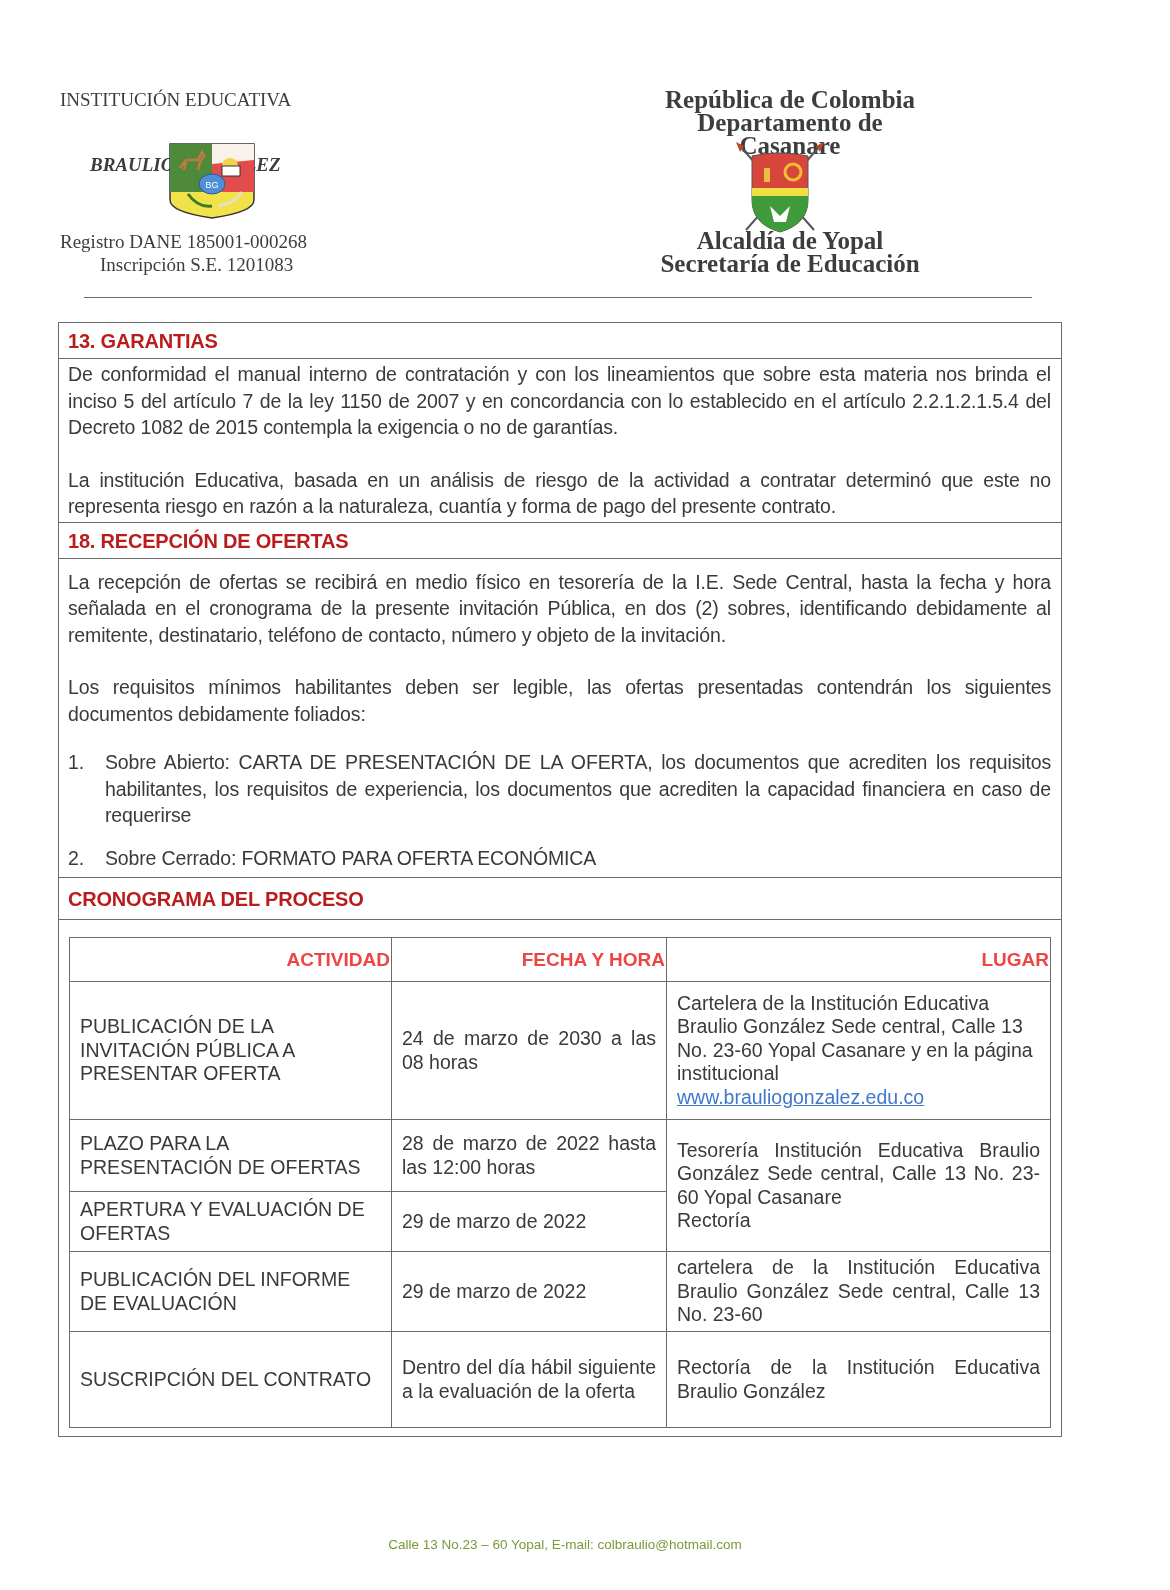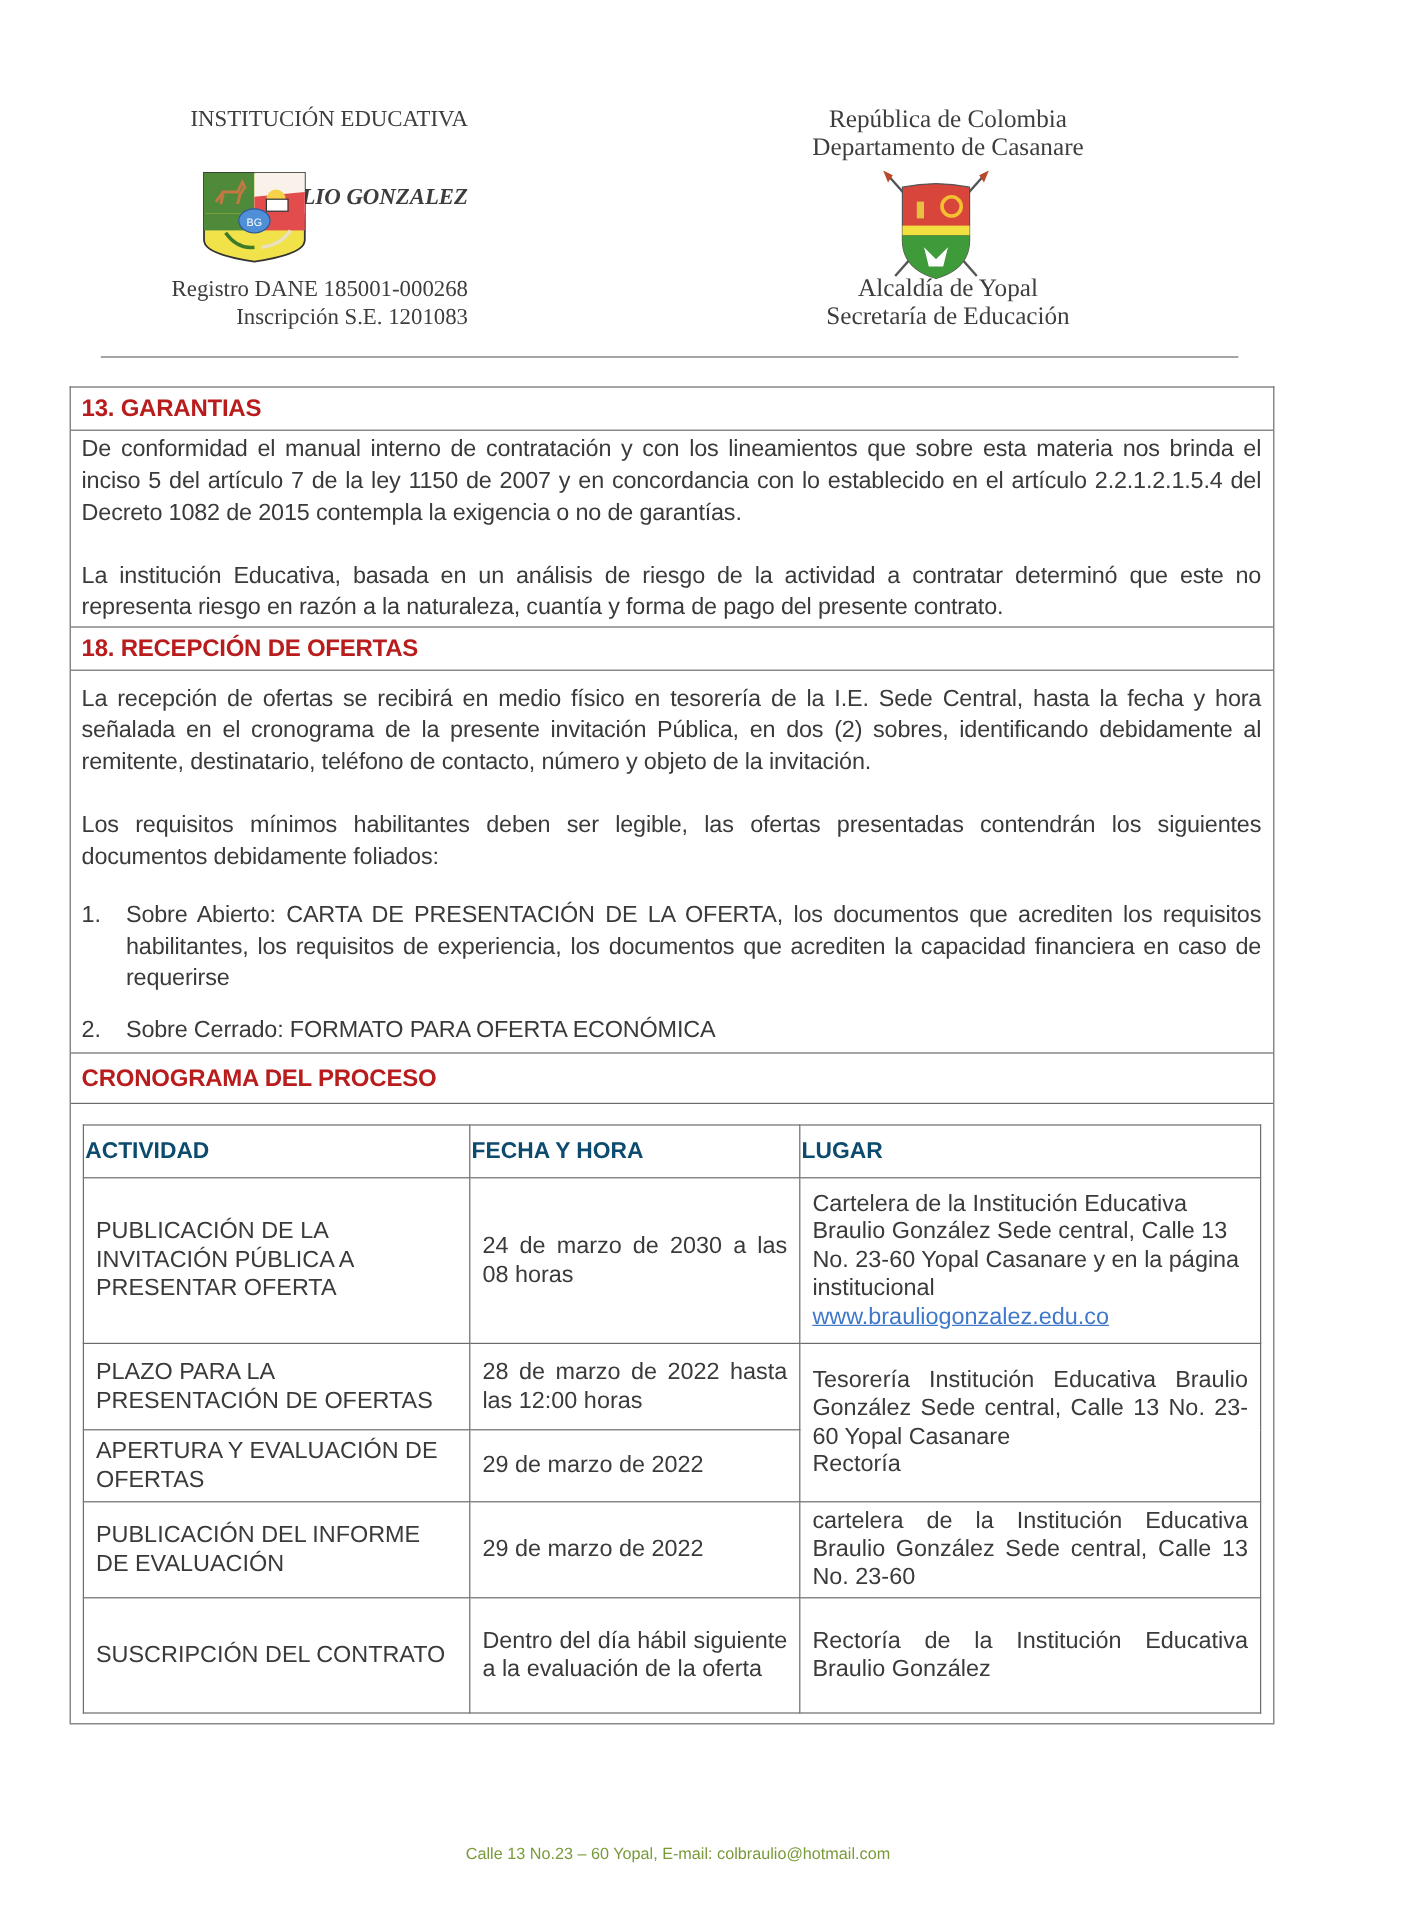--- a/index.html
+++ b/index.html
@@ -1,44 +1,44 @@
 <!DOCTYPE html>
 <html><head>
 <meta charset="utf-8">
 <style>
   html, body { margin: 0; padding: 0; background: #ffffff; }
   body { width: 1170px; height: 1590px; position: relative; overflow: hidden; font-family: "Liberation Sans", sans-serif; color: #3a3a3a; }
   .serif { font-family: "Liberation Serif", serif; }
 
-  .hdr-left { position: absolute; left: 60px; top: 88px; width: 330px; text-align: right; font-size: 19px; line-height: 23px; color: #3d3d3d; }
+  .hdr-left { position: absolute; left: 60px; top: 88px; width: 330px; text-align: left; font-size: 19px; line-height: 23px; color: #3d3d3d; }
   .hdr-left .inst-name { font-style: italic; font-weight: bold; padding-left: 30px; margin-top: 42px; }
   .hdr-left .reg { position: absolute; top: 142px; left: 0; width: 330px; }
   .hdr-left .reg div:nth-child(2) { padding-left: 40px; }
   .crest-left { position: absolute; left: 108px; top: 54px; width: 88px; height: 78px; }
-  .hdr-right { position: absolute; left: 650px; top: 88px; width: 280px; text-align: center; font-size: 21px; line-height: 23px; color: #3d3d3d; }
+  .hdr-right { position: absolute; left: 650px; top: 88px; width: 280px; text-align: center; font-size: 25px; line-height: 23px; color: #3d3d3d; font-weight: bold; }
   .hdr-right .sub { position: absolute; top: 141px; left: 0; width: 280px; }
   .crest-right { position: absolute; left: 80px; top: 54px; width: 100px; height: 100px; }
   .hdr-rule { position: absolute; left: 84px; top: 297px; width: 948px; border-top: 1px solid #6a6a6a; }
 
   .main { position: absolute; left: 58px; top: 322px; width: 1002px; border: 1px solid #6c6c6c; border-bottom: none; }
   .sec-title { font-weight: bold; font-size: 20px; padding: 7px 9px 5px 9px; border-bottom: 1px solid #6c6c6c; color: #b91c1c; letter-spacing: -0.2px; }
   .sec-body { padding: 2px 10px 2px 9px; font-size: 19.5px; line-height: 26.5px; text-align: justify; color: #3a3a3a; border-bottom: 1px solid #6c6c6c; letter-spacing: -0.15px; }
   .sec-body p { margin: 0; }
   .sec-body p + p { margin-top: 26px; }
   .sec-body.s14 { padding-top: 10px; padding-bottom: 6px; }
   .sec-body ol { margin: 22px 0 0 0; padding: 0; list-style: none; }
   .sec-body ol li { display: flex; margin-bottom: 16px; }
   .sec-body ol li .num { width: 37px; flex: none; }
   .sec-body ol li .txt { flex: 1; }
   .sec-title.crono { padding-top: 10px; padding-bottom: 8px; }
 
   .table-wrap { padding: 17px 9px 8px 10px; border-bottom: 1px solid #6c6c6c; }
   table { width: 982px; border-collapse: collapse; font-size: 19.5px; line-height: 23.5px; color: #3a3a3a; }
   th, td { border: 1px solid #6c6c6c; vertical-align: middle; }
-  th { font-weight: bold; height: 41px; text-align: left; font-size: 19px; color: #0c4a6e; }
+  th { font-weight: bold; height: 41px; text-align: right; font-size: 19px; color: #ef4444; }
   td { padding: 2px 10px; }
   td.c1 { width: 301px; }
   td.c2 { width: 254px; }
   td.c3 { text-align: left; }
   td.just { text-align: justify; text-align-last: left; }
   .link { color: #3f78c9; text-decoration: underline; }
 
   .footer { position: absolute; top: 1537px; left: 0; width: 1130px; text-align: center; font-size: 13.5px; color: #7a9a3a; }
 </style>
 </head>

